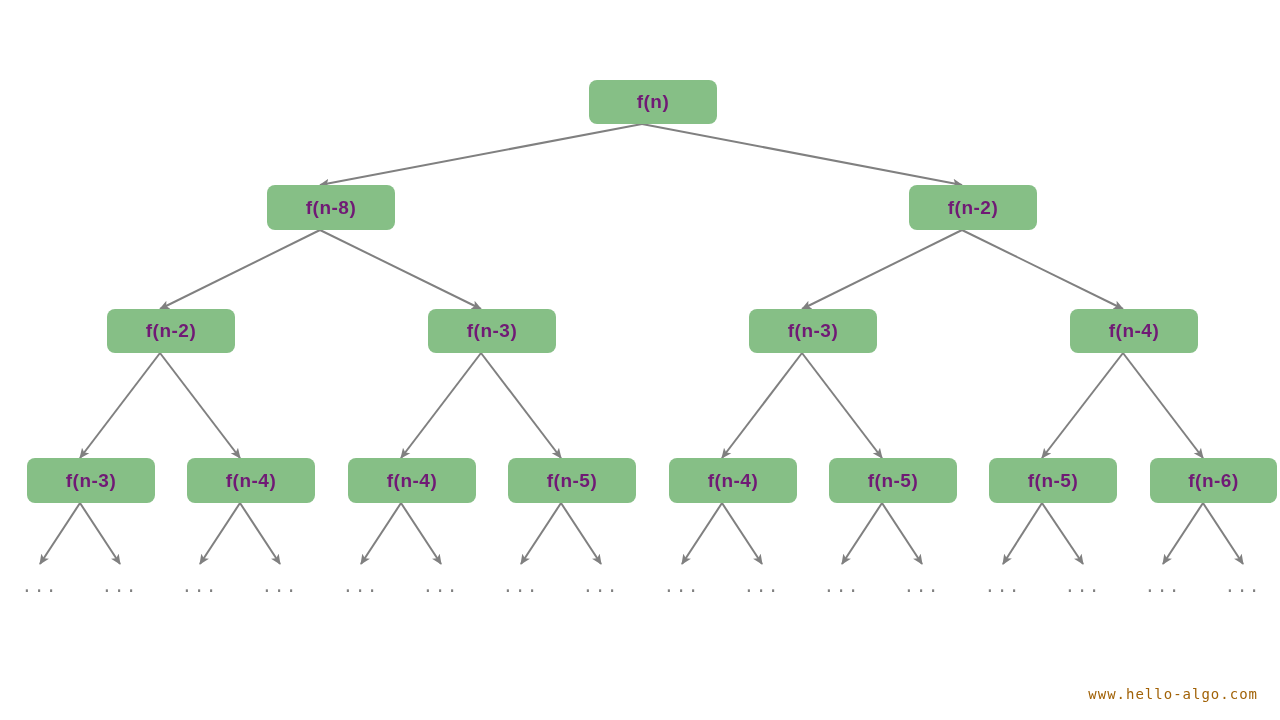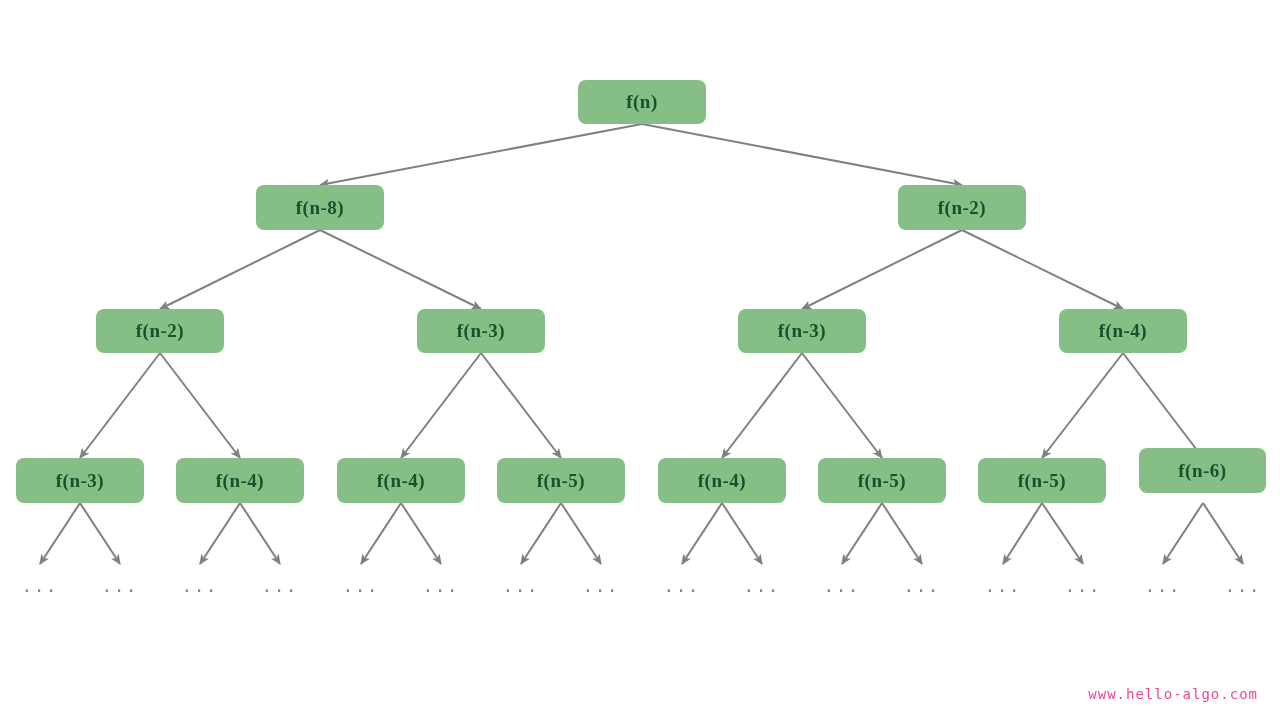--- a/index.html
+++ b/index.html
@@ -23,49 +23,50 @@
     top: 0;
     left: 0;
     width: 1280px;
     height: 720px;
   }
   .node {
     position: absolute;
     box-sizing: border-box;
     background: #86bf86;
     border-radius: 8px;
-    color: #14532d;
-    font-family: Liberation Serif, serif;
+    color: #701a75;
+    font-family: Liberation Sans, sans-serif;
     font-size: 19px;
     font-weight: 700;
     letter-spacing: 0.5px;
     display: flex;
     align-items: center;
     justify-content: center;
     white-space: nowrap;
     z-index: 2;
+    margin-left: 11px;
   }
   .ellipsis {
     position: absolute;
     color: #808080;
     font-family: "DejaVu Sans Mono", monospace;
     font-size: 17px;
     letter-spacing: 2px;
     line-height: 1;
     display: flex;
     align-items: center;
     justify-content: center;
     white-space: nowrap;
     z-index: 2;
   }
   #watermark {
     position: absolute;
     right: 22px;
     bottom: 18px;
-    color: #ec4899;
+    color: #a16207;
     font-family: "DejaVu Sans Mono", monospace;
     font-size: 14px;
     letter-spacing: 1px;
     white-space: nowrap;
   }
 </style>
 </head>
 <body>
 
 <div id="canvas">
@@ -118,21 +119,21 @@
       <div class="node" style="left: 417px; top: 309px; width: 128px; height: 44px;">f(n-3)</div>
       <div class="node" style="left: 738px; top: 309px; width: 128px; height: 44px;">f(n-3)</div>
       <div class="node" style="left: 1059px; top: 309px; width: 128px; height: 44px;">f(n-4)</div>
       <div class="node" style="left: 16px; top: 458px; width: 128px; height: 45px;">f(n-3)</div>
       <div class="node" style="left: 176px; top: 458px; width: 128px; height: 45px;">f(n-4)</div>
       <div class="node" style="left: 337px; top: 458px; width: 128px; height: 45px;">f(n-4)</div>
       <div class="node" style="left: 497px; top: 458px; width: 128px; height: 45px;">f(n-5)</div>
       <div class="node" style="left: 658px; top: 458px; width: 128px; height: 45px;">f(n-4)</div>
       <div class="node" style="left: 818px; top: 458px; width: 128px; height: 45px;">f(n-5)</div>
       <div class="node" style="left: 978px; top: 458px; width: 128px; height: 45px;">f(n-5)</div>
-      <div class="node" style="left: 1139px; top: 448px; width: 127px; height: 45px;">f(n-6)</div>
+      <div class="node" style="left: 1139px; top: 458px; width: 127px; height: 45px;">f(n-6)</div>
       <div class="ellipsis" style="left: 10px; top: 575px; width: 60px; height: 22px;">...</div>
       <div class="ellipsis" style="left: 90px; top: 575px; width: 60px; height: 22px;">...</div>
       <div class="ellipsis" style="left: 170px; top: 575px; width: 60px; height: 22px;">...</div>
       <div class="ellipsis" style="left: 250px; top: 575px; width: 60px; height: 22px;">...</div>
       <div class="ellipsis" style="left: 331px; top: 575px; width: 60px; height: 22px;">...</div>
       <div class="ellipsis" style="left: 411px; top: 575px; width: 60px; height: 22px;">...</div>
       <div class="ellipsis" style="left: 491px; top: 575px; width: 60px; height: 22px;">...</div>
       <div class="ellipsis" style="left: 571px; top: 575px; width: 60px; height: 22px;">...</div>
       <div class="ellipsis" style="left: 652px; top: 575px; width: 60px; height: 22px;">...</div>
       <div class="ellipsis" style="left: 732px; top: 575px; width: 60px; height: 22px;">...</div>

